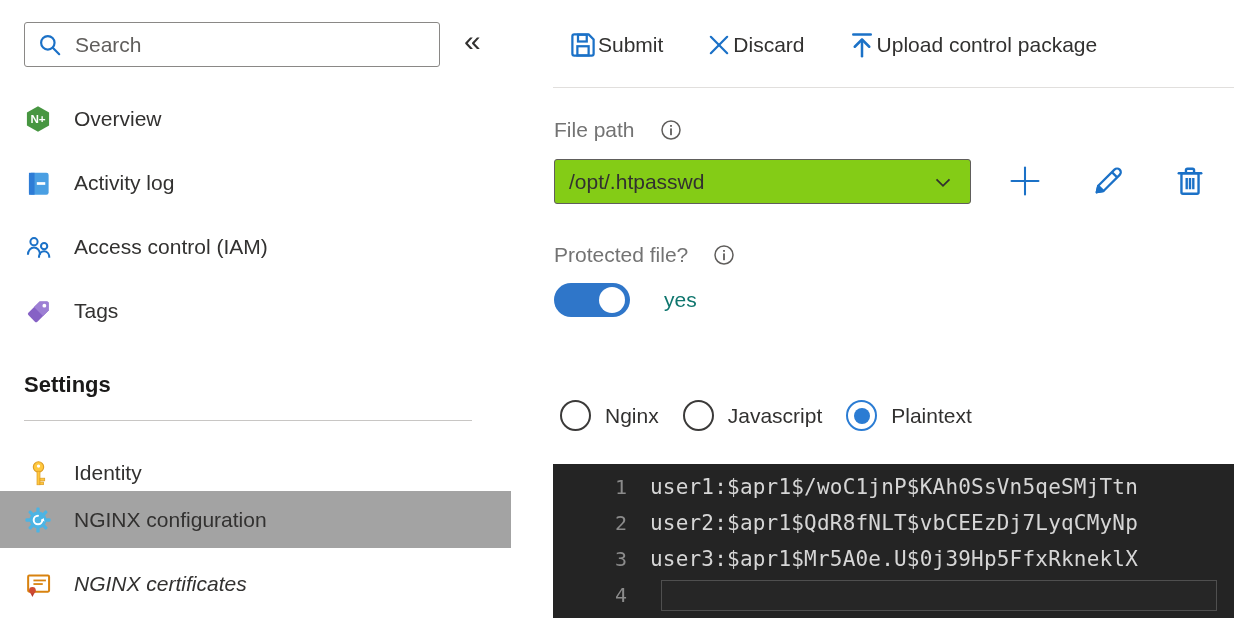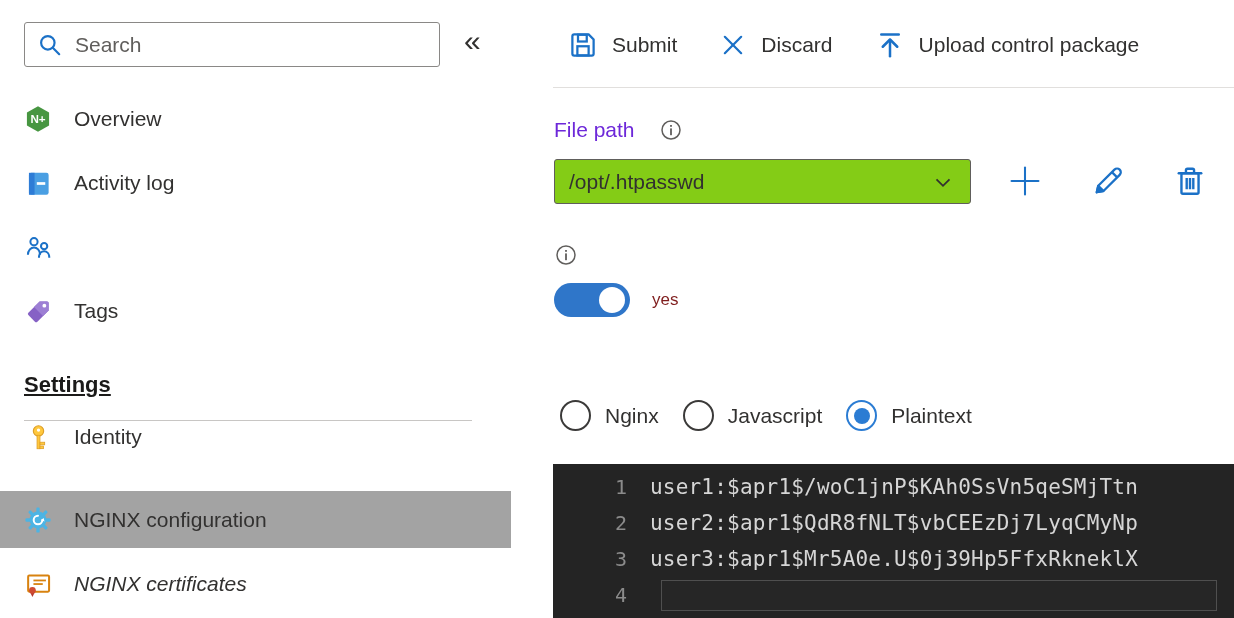--- a/index.html
+++ b/index.html
@@ -25,44 +25,44 @@
     position:absolute; left:464px; top:26px; font-size:30px; color:#323130;
     cursor:pointer; line-height:1; user-select:none;
   }
   .nav-item {
     position:absolute; left:0; width:511px; height:60px;
     display:flex; align-items:center; gap:22px; padding-left:24px;
     font-size:21px; color:#323130; cursor:pointer;
   }
   .nav-item.selected { background:#a3a3a3; }
   .nav-item .ic { width:28px; height:28px; flex:none; display:flex; align-items:center; justify-content:center; }
-  .section-header { position:absolute; left:24px; top:372px; font-size:22px; font-weight:bold; color:#1b1a19;text-decoration:underline; }
+  .section-header { position:absolute; left:24px; top:372px; font-size:22px; font-weight:bold; color:#1b1a19; }
   .side-divider { position:absolute; left:24px; top:420px; width:448px; height:1px; background:#c8c6c4; }
   
   .main { position:absolute; left:553px; top:0; width:681px; height:618px; }
   .toolbar { position:absolute; left:15px; top:24px; display:flex; align-items:center; gap:42px; height:42px; }
-  .toolbar-btn { display:flex; align-items:center; gap:14px; font-size:21px; color:#323130; cursor:pointer; white-space:nowrap; }
+  .toolbar-btn { display:flex; align-items:center; font-size:21px; color:#323130; cursor:pointer; white-space:nowrap; }
   .toolbar-divider { position:absolute; left:0; top:87px; width:681px; height:1px; background:#e1dfdd; }
-  .field-label-row { position:absolute; left:1px; display:flex; align-items:center; gap:24px; font-size:21px; color:#6d28d9; }
+  .field-label-row { position:absolute; left:1px; display:flex; align-items:center; gap:24px; font-size:21px; color:#737373; }
   .row-filepath { top:118px; }
   .row-protected { top:243px; }
   .dropdown {
     position:absolute; left:1px; top:159px; width:417px; height:45px;
     border:1px solid #605e5c; border-radius:3px; background:#84cc16;
     display:flex; align-items:center; justify-content:space-between;
     padding:0 14px; font-size:21px; color:#323130; cursor:pointer;
   }
   .icon-btn { position:absolute; top:158px; width:46px; height:46px; display:flex; align-items:center; justify-content:center; cursor:pointer; }
   .icon-btn.add { left:449px; }
   .icon-btn.edit { left:532px; }
   .icon-btn.del { left:614px; }
   .toggle-row { position:absolute; left:1px; top:283px; display:flex; align-items:center; gap:22px; }
   .toggle { position:relative; width:76px; height:34px; border-radius:17px; background:#2f76c9; cursor:pointer; flex:none; }
   .toggle .knob { position:absolute; left:45px; top:4px; width:26px; height:26px; border-radius:50%; background:#ffffff; }
-  .toggle-label { font-size:17px; color:#7f1d1d; }
+  .toggle-label { font-size:21px; color:#0f766e;margin-left:12px; }
   .radio-row { position:absolute; left:7px; top:400px; display:flex; align-items:flex-end; gap:24px; }
   .radio-opt { display:flex; align-items:center; gap:14px; cursor:pointer; }
   .radio-circle {
     width:31px; height:31px; border-radius:50%; border:2.5px solid #3b3a39;
     background:#fff; flex:none; display:flex; align-items:center; justify-content:center;
   }
   .radio-opt.selected .radio-circle { border-color:#2b7cd3; }
   .radio-dot { width:16px; height:16px; border-radius:50%; background:transparent; }
   .radio-opt.selected .radio-dot { background:#2b7cd3; }
   .radio-label { font-size:21px; color:#323130; }
@@ -113,37 +113,38 @@
 
   <div class="nav-item" style="top:217px;">
     <span class="ic">
       <svg width="27" height="27" viewBox="0 0 24 24" fill="none" stroke="#1b71c7" stroke-width="1.8">
         <circle cx="8" cy="6.8" r="3.2"></circle>
         <path d="M2.6,18.5 c0-4.2 2.8-6.6 5.4-6.6 s5.4,2.4 5.4,6.6"></path>
         <circle cx="17" cy="10.8" r="2.8"></circle>
         <path d="M12.4,21 c0-3.6 2.2-5.6 4.6-5.6 s4.6,2 4.6,5.6"></path>
       </svg>
     </span>
+    <span>Access control (IAM)</span>
   </div>
 
   <div class="nav-item" style="top:281px;">
     <span class="ic">
       <svg width="27" height="27" viewBox="0 0 24 24">
         <path d="M3,13 L13,3 h6.6 a1.4,1.4 0 0 1 1.4,1.4 V11 L11,21 a1.6,1.6 0 0 1 -2.2,0 L3,15.2 a1.6,1.6 0 0 1 0,-2.2 Z" fill="#8661c5"></path>
         <path d="M13,3 h6.6 a1.4,1.4 0 0 1 1.4,1.4 V11 l-5,5 L8,8 Z" fill="#9d7fd4"></path>
         <circle cx="17.2" cy="6.8" r="1.7" fill="#ffffff"></circle>
       </svg>
     </span>
     <span>Tags</span>
   </div>
 
   <div class="section-header">Settings</div>
   <div class="side-divider"></div>
 
-  <div class="nav-item" style="top:410px; height:54px;">
+  <div class="nav-item" style="top:446px; height:54px;">
     <span class="ic">
       <svg width="27" height="27" viewBox="0 0 24 24">
         <circle cx="12" cy="6.2" r="4.6" fill="#ffc83d" stroke="#de9f28" stroke-width="1"></circle>
         <circle cx="12" cy="5.4" r="1.5" fill="#ffffff"></circle>
         <rect x="10.7" y="10" width="2.6" height="12" fill="#ffc83d" stroke="#de9f28" stroke-width="0.7"></rect>
         <rect x="13.3" y="16.2" width="4.2" height="2.3" fill="#ffc83d" stroke="#de9f28" stroke-width="0.7"></rect>
         <rect x="13.3" y="19.6" width="3.2" height="2.3" fill="#ffc83d" stroke="#de9f28" stroke-width="0.7"></rect>
       </svg>
     </span>
     <span>Identity</span>
@@ -246,20 +247,21 @@
       <path d="M9.3,6.5 V4.8 a1,1 0 0 1 1,-1 h3.4 a1,1 0 0 1 1,1 V6.5"></path>
       <line x1="4.5" y1="6.8" x2="19.5" y2="6.8" stroke-linecap="round"></line>
       <rect x="6.3" y="6.8" width="11.4" height="13.7" rx="1"></rect>
       <line x1="9.8" y1="10" x2="9.8" y2="17.5"></line>
       <line x1="12" y1="10" x2="12" y2="17.5"></line>
       <line x1="14.2" y1="10" x2="14.2" y2="17.5"></line>
     </svg>
   </div>
 
   <div class="field-label-row row-protected">
+    <span>Protected file?</span>
     <svg width="24" height="24" viewBox="0 0 24 24">
       <circle cx="12" cy="12" r="9" fill="none" stroke="#605e5c" stroke-width="1.5"></circle>
       <rect x="11.1" y="7" width="1.8" height="1.8" fill="#605e5c"></rect>
       <rect x="11.1" y="10.4" width="1.8" height="6.8" fill="#605e5c"></rect>
     </svg>
   </div>
 
   <div class="toggle-row">
     <div class="toggle">
       <div class="knob"></div>

